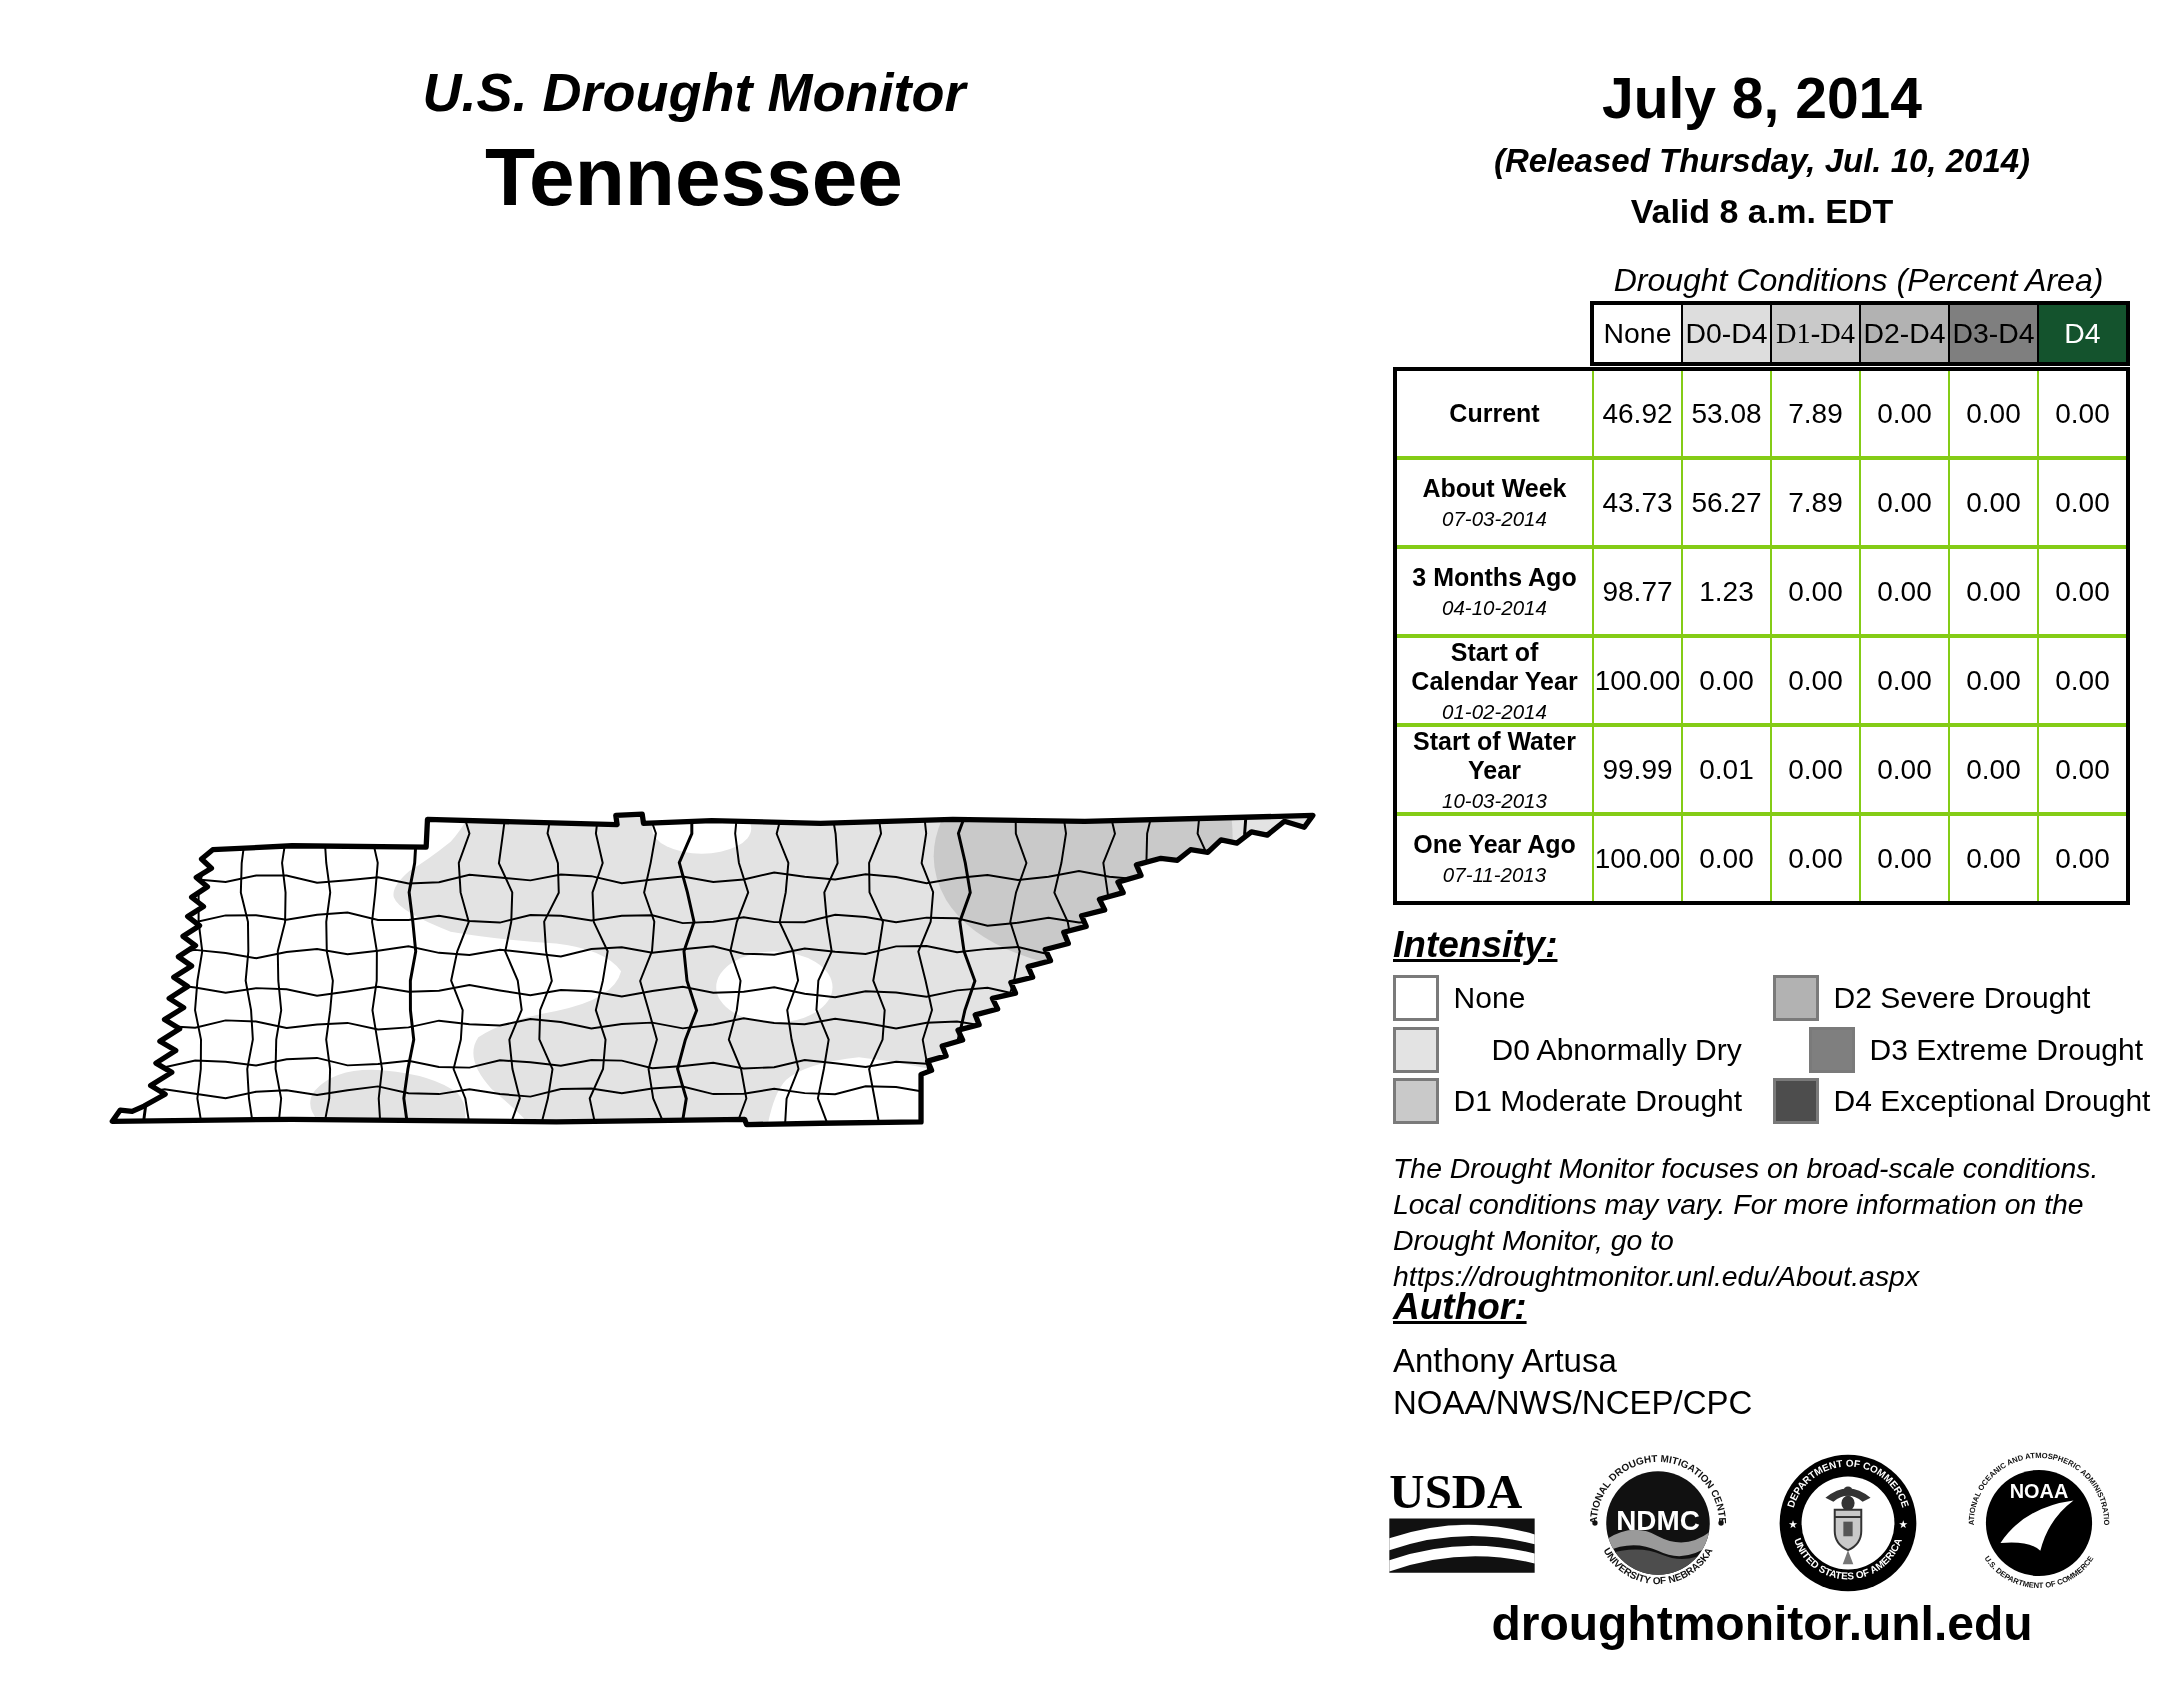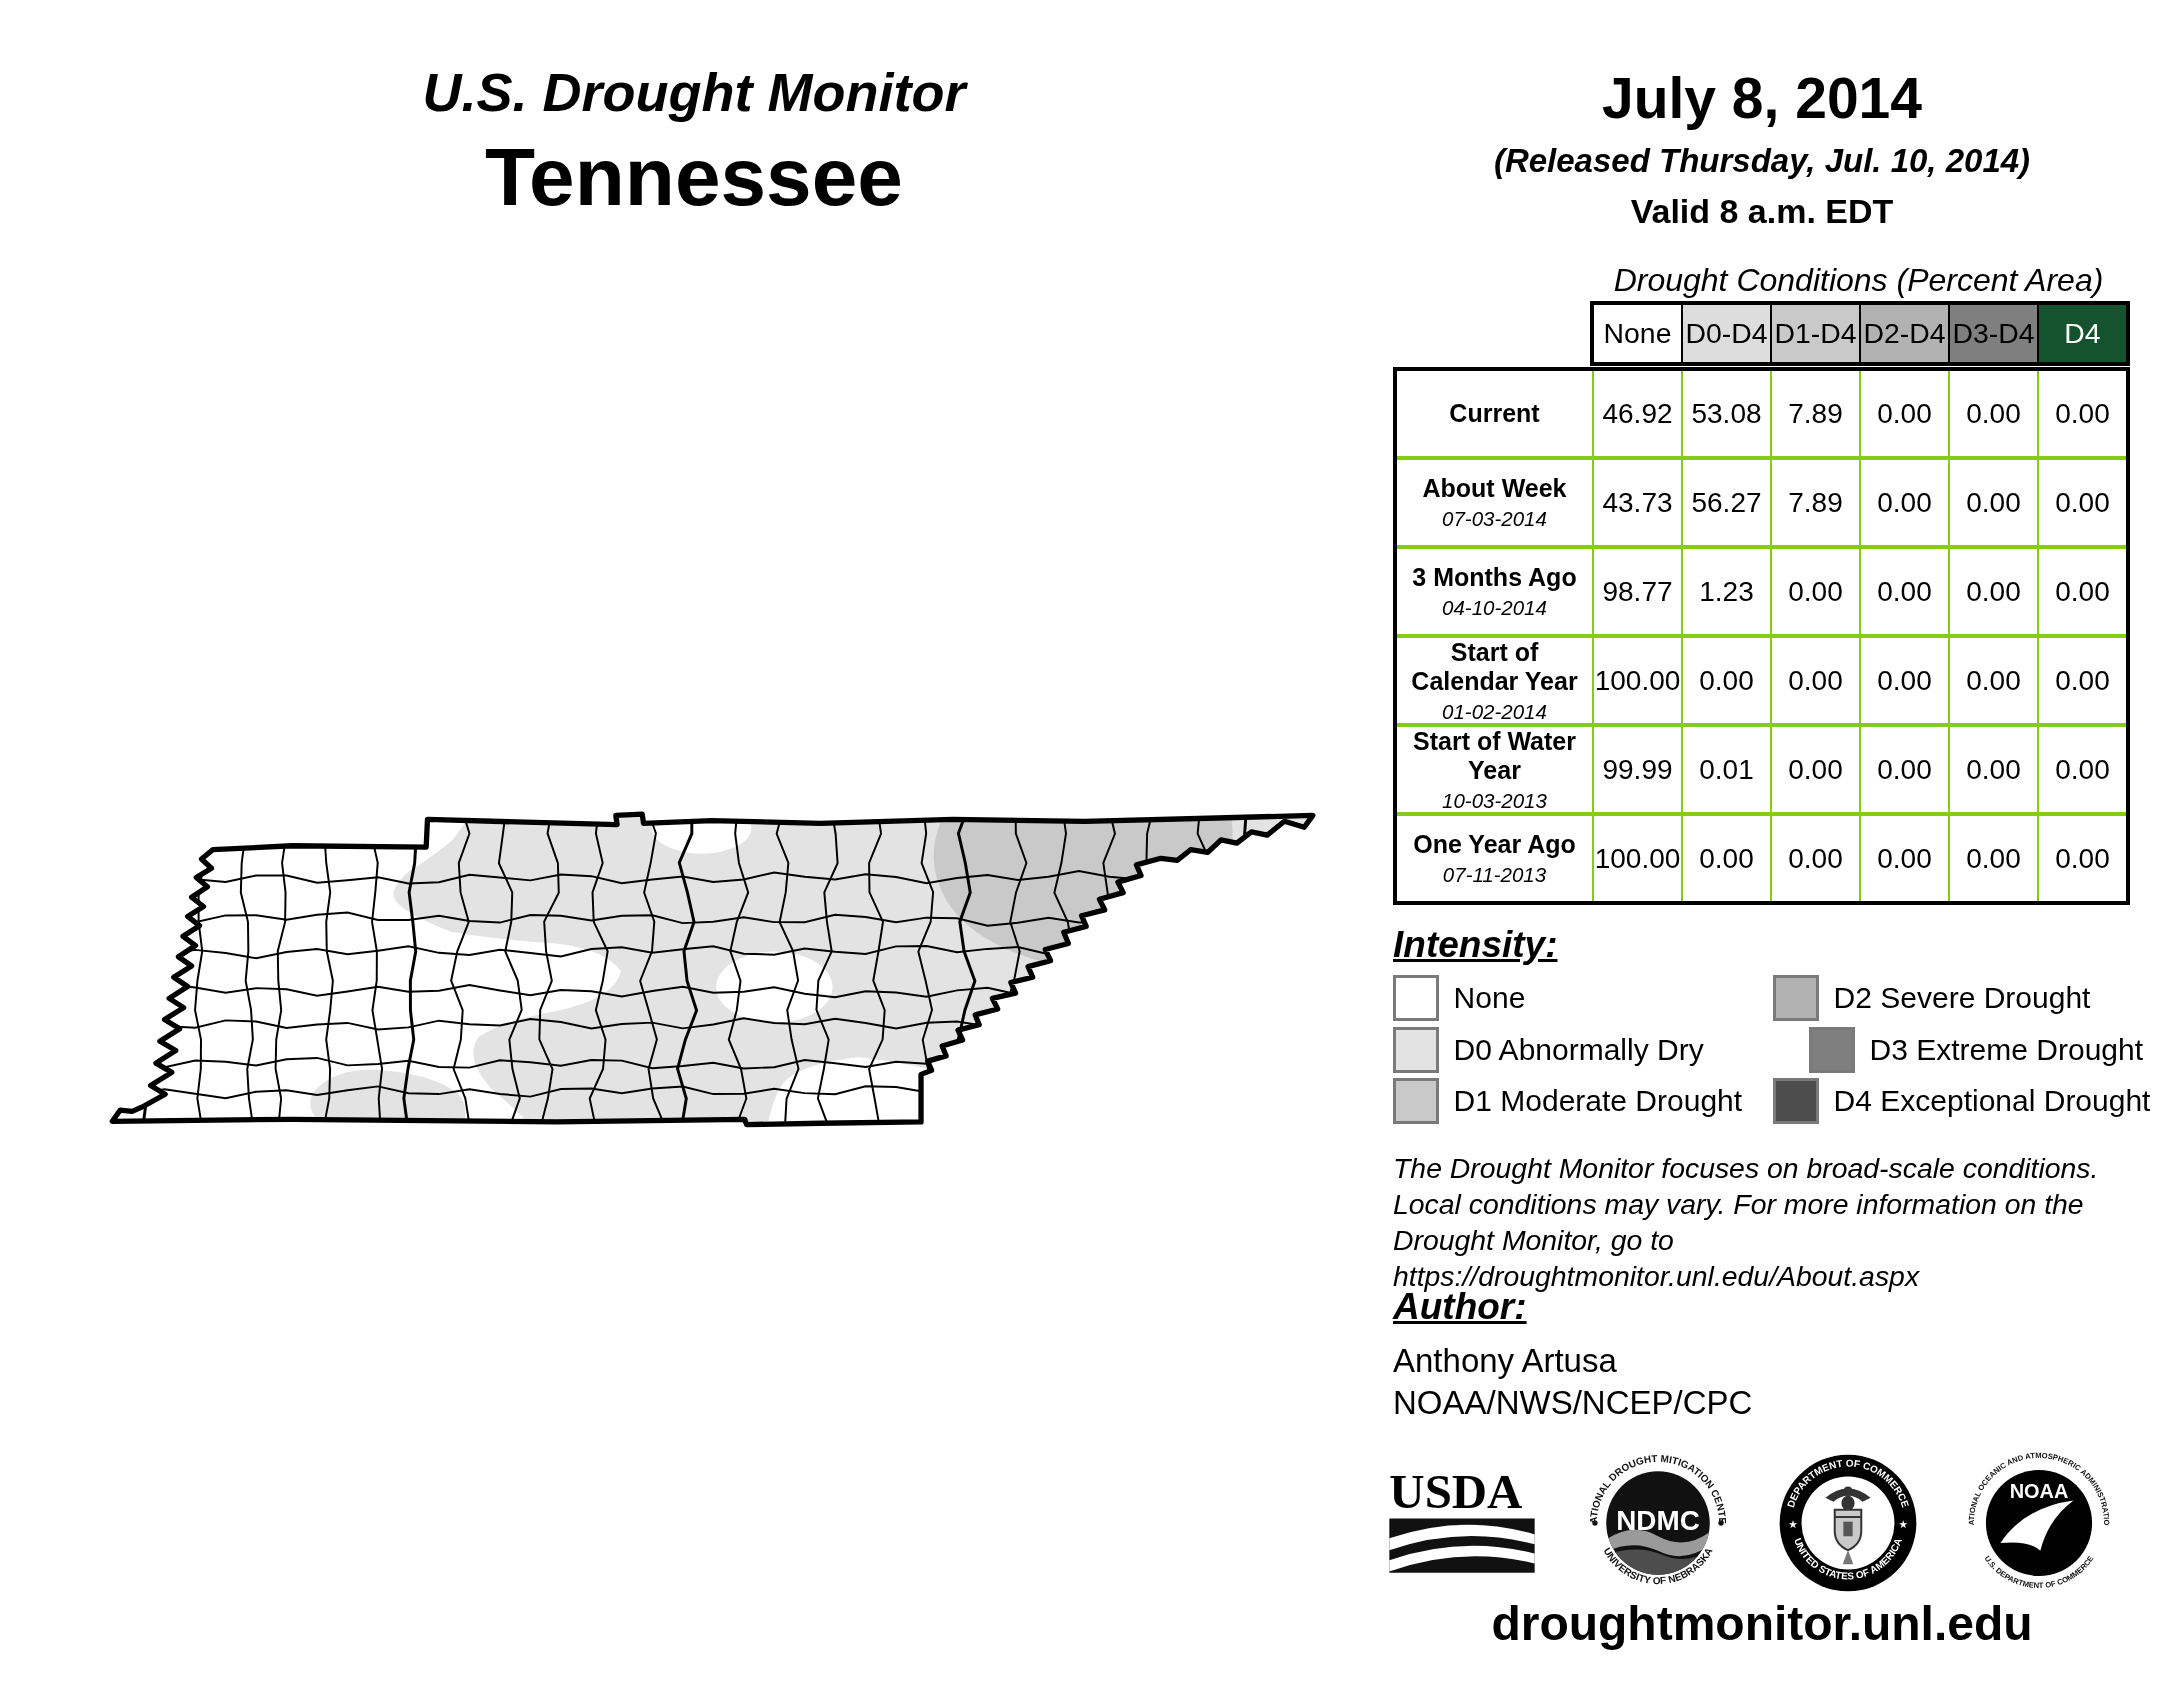--- a/index.html
+++ b/index.html
@@ -64,21 +64,21 @@
 
 <div class="abs dateblk d-date">July 8, 2014</div>
 <div class="abs dateblk d-released">(Released Thursday, Jul. 10, 2014)</div>
 <div class="abs dateblk d-valid">Valid 8 a.m. EDT</div>
 
 <div class="abs tbl-title">Drought Conditions (Percent Area)</div>
 
 <div class="abs thead">
   <div class="hc" style="background: rgb(255, 255, 255); color: rgb(0, 0, 0);">None</div>
   <div class="hc" style="background: rgb(221, 221, 221); color: rgb(0, 0, 0);">D0-D4</div>
-  <div class="hc" style="background: rgb(201, 201, 201); color: rgb(0, 0, 0);">D1-D4</div>
+  <div class="hc" style="background: rgb(201, 201, 201); color: rgb(0, 0, 0); font-family: Liberation Serif, serif;">D1-D4</div>
   <div class="hc" style="background: rgb(178, 178, 178); color: rgb(0, 0, 0);">D2-D4</div>
   <div class="hc" style="background: rgb(127, 127, 127); color: #000000;">D3-D4</div>
   <div class="hc" style="background: #14532d; color: rgb(255, 255, 255);">D4</div>
 </div>
 
 <div class="abs tbody">
   <div class="cell lbl">
       <div class="rl">Current</div>
     </div>
   <div class="cell val">46.92</div>
@@ -143,21 +143,21 @@
   <div class="cell val">0.00</div>
   <div class="cell val">0.00</div>
 </div>
 
 <div class="abs intensity">Intensity:</div>
 
 <div class="abs litem" style="left:1393px;top:975px;">
   <span class="sw" style="background: rgb(255, 255, 255);"></span>
   <span class="ll">None</span>
 </div>
-<div class="abs litem" style="left:1393px;top:1027px;">
+<div class="abs litem" style="left:1393px;top:1027px;gap:38px;">
   <span class="sw" style="background: rgb(227, 227, 227);"></span>
   <span class="ll">D0 Abnormally Dry</span>
 </div>
 <div class="abs litem" style="left:1393px;top:1078px;">
   <span class="sw" style="background: rgb(201, 201, 201);"></span>
   <span class="ll">D1 Moderate Drought</span>
 </div>
 <div class="abs litem" style="left:1773px;top:975px;">
   <span class="sw" style="background: rgb(178, 178, 178);"></span>
   <span class="ll">D2 Severe Drought</span>

